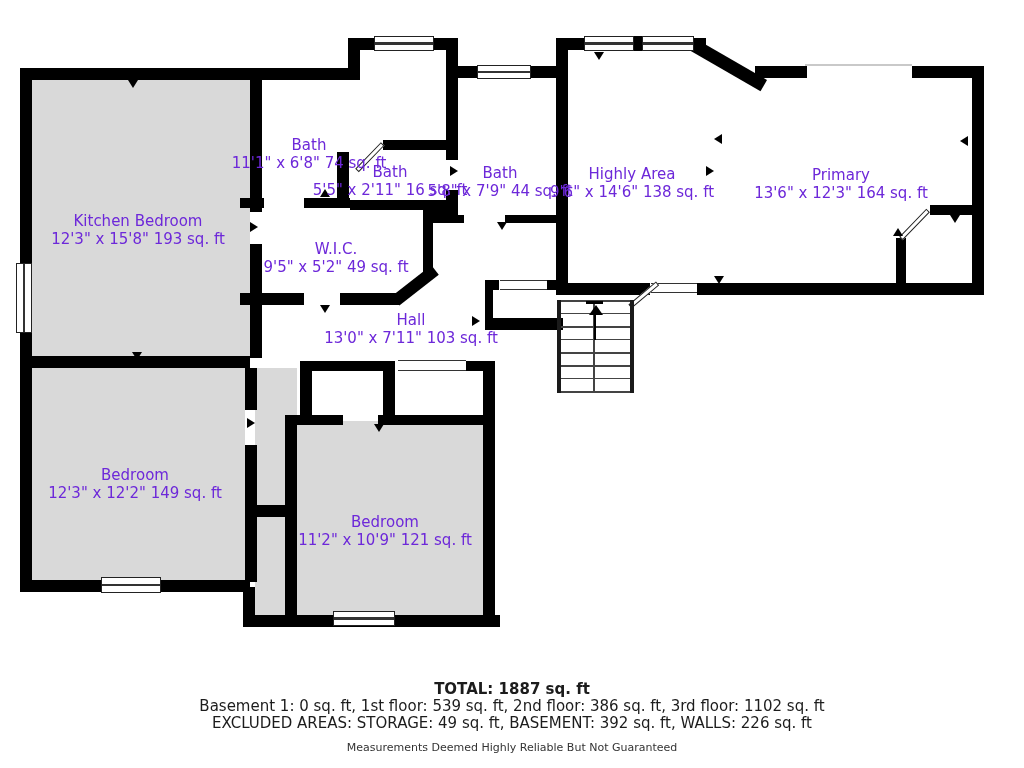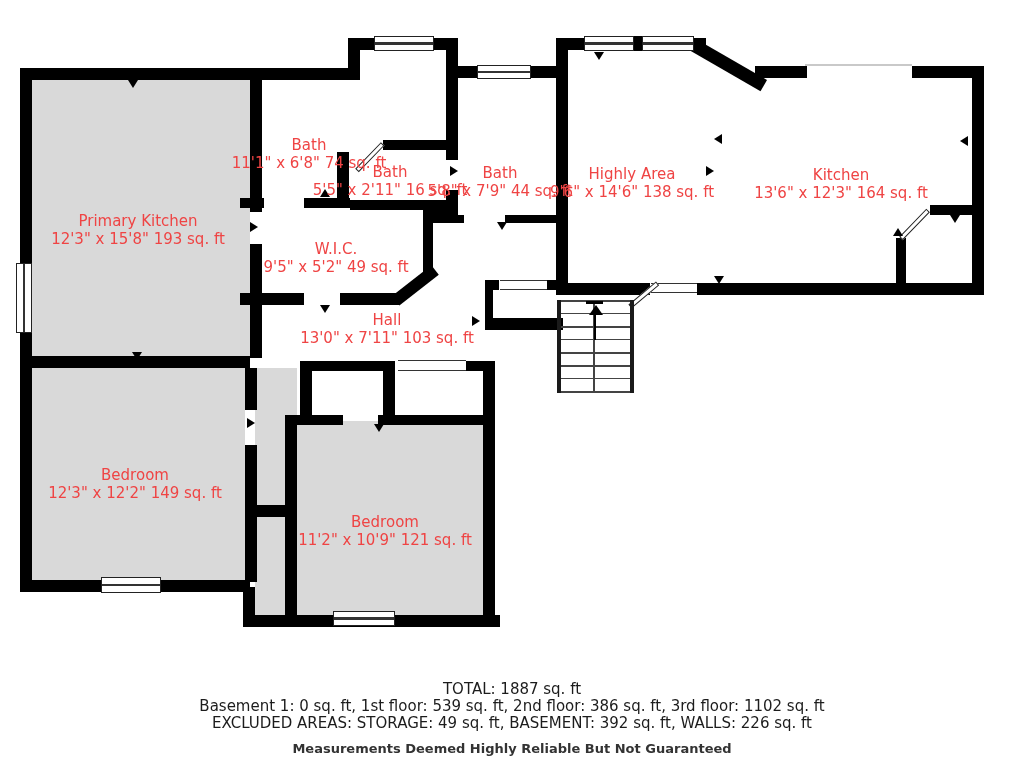--- a/index.html
+++ b/index.html
@@ -13,32 +13,32 @@
          background:linear-gradient(to bottom,#fff 42%,#333 42%,#333 58%,#fff 58%);}
   .win-v{position:absolute;border:1.5px solid #222;box-sizing:border-box;
          background:linear-gradient(to right,#fff 42%,#333 42%,#333 58%,#fff 58%);}
   .open-h{position:absolute;background:#fff;border-top:1.5px solid #333;border-bottom:1.5px solid #333;box-sizing:border-box;}
   .thin{position:absolute;border-top:2px solid #c9c9c9;}
   .tri{position:absolute;width:0;height:0;}
   .tri.down{border-left:5px solid transparent;border-right:5px solid transparent;border-top:8px solid #000;}
   .tri.up{border-left:5px solid transparent;border-right:5px solid transparent;border-bottom:8px solid #000;}
   .tri.left{border-top:5px solid transparent;border-bottom:5px solid transparent;border-right:8px solid #000;}
   .tri.right{border-top:5px solid transparent;border-bottom:5px solid transparent;border-left:8px solid #000;}
-  .label{position:absolute;transform:translateX(-50%);text-align:center;color:#ef4444;
+  .label{position:absolute;transform:translateX(-50%);text-align:center;color:#6d28d9;
          font-size:15px;line-height:18px;white-space:nowrap;}
   .stairs{position:absolute;left:557px;top:300px;width:77px;height:93px;}
   .stairs .rail{position:absolute;top:0;bottom:0;width:4px;background:#1a1a1a;}
   .stairs .treads{position:absolute;left:4px;right:4px;top:0;bottom:0;border-bottom:1px solid #444;
          background:repeating-linear-gradient(to bottom,#444 0 1.5px,transparent 1.5px 13px);}
   .stairs .mid{position:absolute;left:36px;top:0;bottom:0;width:1.5px;background:#444;}
   .arrow-bar{position:absolute;background:#000;}
   .summary{position:absolute;left:0;right:0;top:681px;text-align:center;color:#1c1c1c;}
-  .summary .l1{font-size:15px;font-weight:normal;line-height:17px;}
+  .summary .l1{font-size:15px;font-weight:bold;line-height:17px;}
   .summary .l2,.summary .l3{font-size:15px;line-height:17px;}
-  .summary .disc{font-size:13px;color:#333;margin-top:9px;font-weight:bold;}
+  .summary .disc{font-size:11px;color:#333;margin-top:9px;}
 </style>
 </head>
 <body>
 
 <div class="plan">
 
   <div class="carpet" style="left:30px;top:80px;width:220px;height:278px;"></div>
   <div class="carpet" style="left:30px;top:368px;width:215px;height:212px;"></div>
   <div class="carpet" style="left:255px;top:368px;width:42px;height:247px;"></div>
   <div class="carpet" style="left:297px;top:421px;width:186px;height:194px;"></div>
@@ -140,49 +140,49 @@
   <div class="tri right" style="left:706px;top:166px;"></div>
   <div class="tri down" style="left:714px;top:276px;"></div>
   <div class="tri left" style="left:960px;top:136px;"></div>
   <div class="tri up" style="left:893px;top:228px;"></div>
   <div class="tri down" style="left:950px;top:215px;"></div>
   <div class="tri right" style="left:247px;top:418px;"></div>
   <div class="tri down" style="left:374px;top:424px;"></div>
   <div class="tri right" style="left:472px;top:316px;"></div>
 
   <div class="label" style="left:138px;top:212px;">
-    <div>Primary Kitchen</div>
+    <div>Kitchen Bedroom</div>
     <div>12'3" x 15'8" 193 sq. ft</div>
   </div>
   <div class="label" style="left:309px;top:136px;">
     <div>Bath</div>
     <div>11'1" x 6'8" 74 sq. ft</div>
   </div>
   <div class="label" style="left:390px;top:163px;">
     <div>Bath</div>
     <div>5'5" x 2'11" 16 sq. ft</div>
   </div>
   <div class="label" style="left:500px;top:164px;">
     <div>Bath</div>
     <div>5'8" x 7'9" 44 sq. ft</div>
   </div>
   <div class="label" style="left:336px;top:240px;">
     <div>W.I.C.</div>
     <div>9'5" x 5'2" 49 sq. ft</div>
   </div>
-  <div class="label" style="left:387px;top:311px;">
+  <div class="label" style="left:411px;top:311px;">
     <div>Hall</div>
     <div>13'0" x 7'11" 103 sq. ft</div>
   </div>
   <div class="label" style="left:632px;top:165px;">
     <div>Highly Area</div>
     <div>9'6" x 14'6" 138 sq. ft</div>
   </div>
   <div class="label" style="left:841px;top:166px;">
-    <div>Kitchen</div>
+    <div>Primary</div>
     <div>13'6" x 12'3" 164 sq. ft</div>
   </div>
   <div class="label" style="left:135px;top:466px;">
     <div>Bedroom</div>
     <div>12'3" x 12'2" 149 sq. ft</div>
   </div>
   <div class="label" style="left:385px;top:513px;">
     <div>Bedroom</div>
     <div>11'2" x 10'9" 121 sq. ft</div>
   </div>

